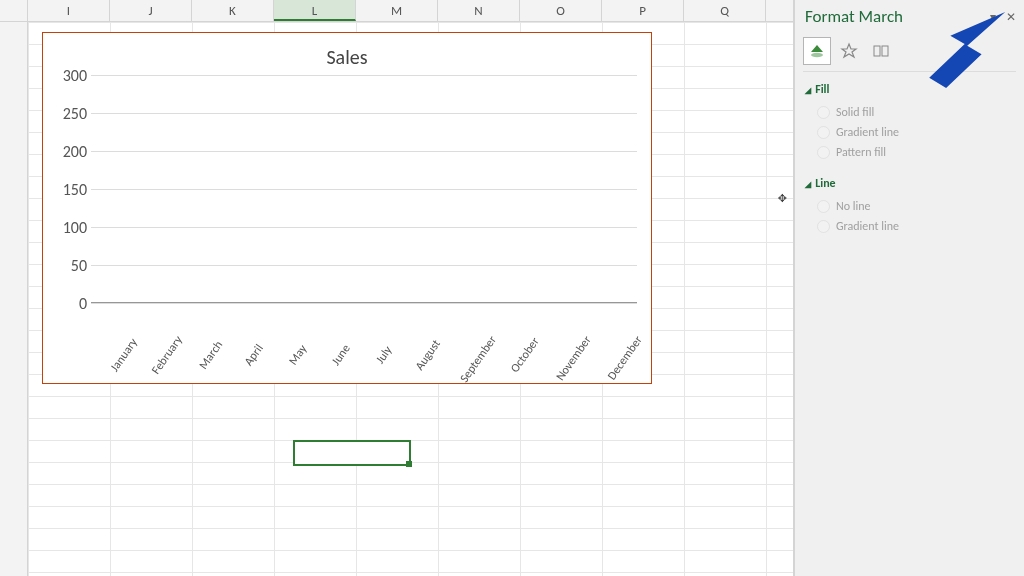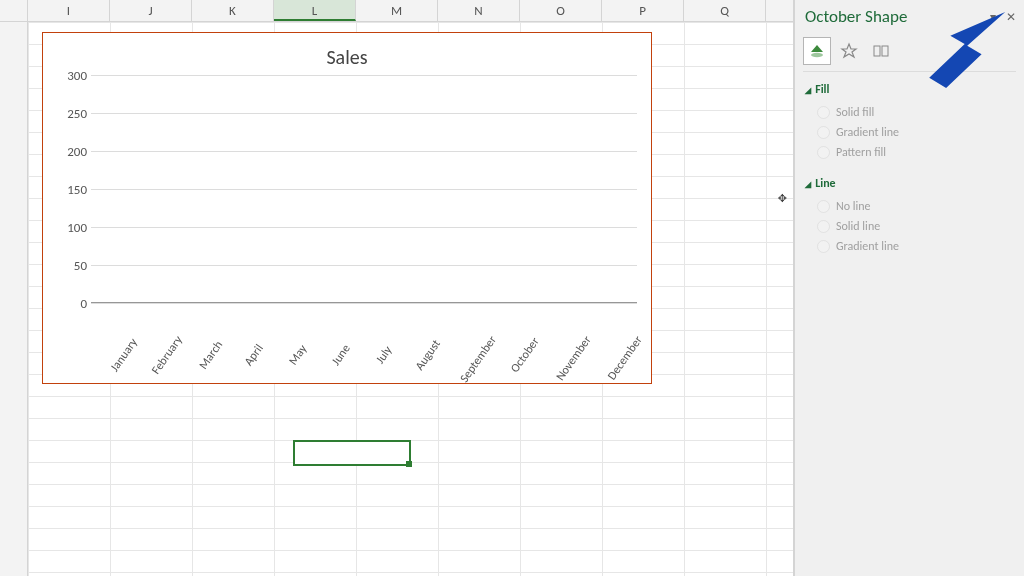--- a/index.html
+++ b/index.html
@@ -25,21 +25,21 @@
   
   .selected-cell { position: absolute; border: 2px solid #2e7d32; background: #fff; }
   .selected-cell::after { content:""; position:absolute; right:-3px; bottom:-3px; width:6px; height:6px; background:#2e7d32; }
 
   
   .chart { position: absolute; left: 42px; top: 10px; width: 610px; height: 352px;
            border: 1px solid #c2410c; background: #fff; }
   .chart-title { text-align: center; font-size: 20px; color: #444; padding: 12px 0 6px; font-weight: 400; }
   .plot { position: relative; margin: 0 14px 8px 48px; height: 228px; }
   .y-axis { position: absolute; left: -40px; top: 0; bottom: 0; width: 36px; }
-  .y-tick { position: absolute; right: 0; transform: translateY(50%); font-size: 13px; color: #555; text-align: right; width: 36px; }
+  .y-tick { position: absolute; right: 0; transform: translateY(50%); font-size: 16px; color: #555; text-align: right; width: 36px; }
   .grid-h { position: absolute; left: 0; right: 0; border-top: 1px solid #dcdcdc; }
   .x-base { position:absolute; left:0; right:0; bottom:0; border-top:1px solid #979797;}
   .bars { position: absolute; left: 0; right: 0; bottom: 0; top: 0; display: flex; align-items: flex-end; }
   .bar-slot { flex: 1 1 0; display: flex; justify-content: center; align-items: flex-end; }
   .bar { width: 26px; background: #4a74b8; }
   .bar.highlight { outline: 1.5px solid #c0392b; outline-offset: -1px; }
   .x-labels { display: flex; margin: 2px 14px 0 48px; }
   .x-label { flex: 1 1 0; text-align: center; font-size: 12px; color: #555;
              transform: rotate(-55deg); transform-origin: top right; white-space: nowrap;
              position: relative; top: 22px; left: -4px; }
@@ -166,21 +166,21 @@
             <div class="x-label">December</div>
           </div>
       </div>
 
       <div class="selected-cell" style="left: 293px; top: 418px; width: 118px; height: 26px;"></div>
     </div>
   </div>
 
   <div class="pane">
     <div class="pane-header">
-      <span class="pane-title">October Shape</span>
+      <span class="pane-title">Format March</span>
       <div class="pane-header-icons">
         <span>▾</span>
         <span>✕</span>
       </div>
     </div>
 
     <div class="tab-row">
       <div class="tab-btn active">
         <svg width="18" height="18" viewBox="0 0 18 18">
             <path d="M3 10 L9 3 L15 10 Z" fill="#3c8a3c"></path>
@@ -218,24 +218,20 @@
       </div>
 
     <div class="sect-head">Line</div>
     <div class="radio-list">
         <label class="radio-item">
           <input type="radio" disabled="" style="">
           <span>No line</span>
         </label>
         <label class="radio-item">
           <input type="radio" disabled="" style="">
-          <span>Solid line</span>
-        </label>
-        <label class="radio-item">
-          <input type="radio" disabled="" style="">
           <span>Gradient line</span>
         </label>
       </div>
 
     <svg class="big-arrow" viewBox="0 0 100 90">
       <polygon points="100,0 55,40 72,50 30,90 10,78 52,38 35,28" fill="#1447b3"></polygon>
     </svg>
   </div>
 </div>
 

